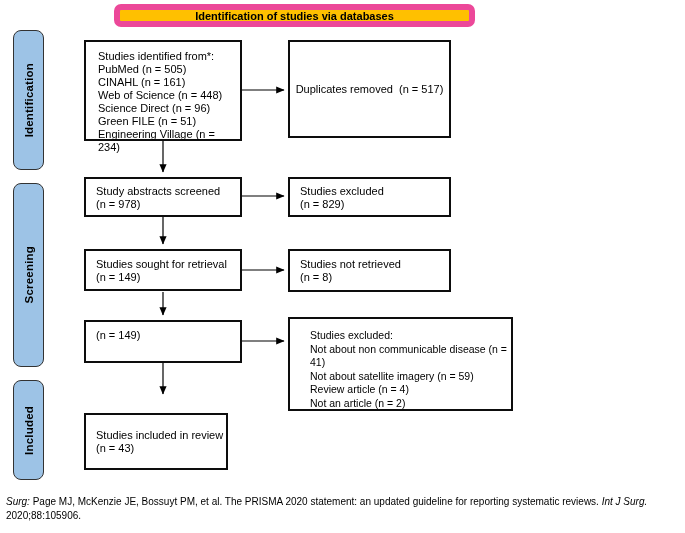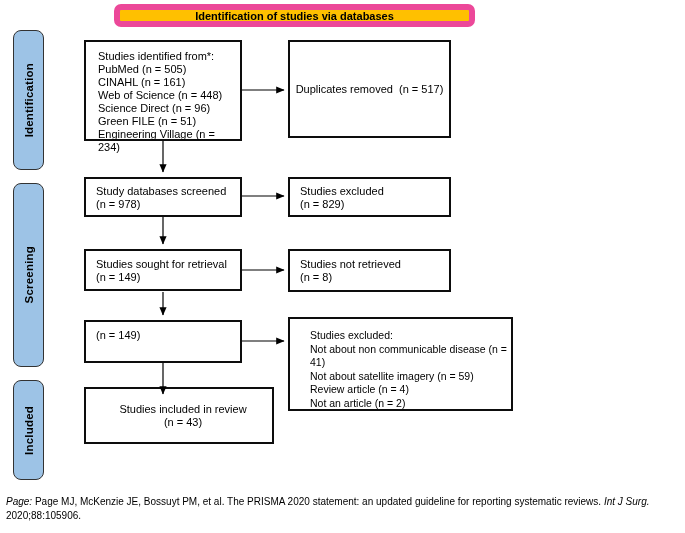--- a/index.html
+++ b/index.html
@@ -43,21 +43,21 @@
   }
   #box-identified{left:84px;top:40px;width:158px;height:101px;padding:8px 2px 0 12px;}
   #box-duplicates{left:288px;top:40px;width:163px;height:98px;display:flex;align-items:center;justify-content:center;}
   #box-duplicates .line{white-space:pre-wrap;}
   #box-abstracts{left:84px;top:177px;width:158px;height:40px;padding:6px 2px 0 10px;}
   #box-abstracts-excluded{left:288px;top:177px;width:163px;height:40px;padding:6px 2px 0 10px;}
   #box-retrieval{left:84px;top:249px;width:158px;height:42px;padding:7px 2px 0 10px;}
   #box-not-retrieved{left:288px;top:249px;width:163px;height:43px;padding:7px 2px 9px 10px;}
   #box-eligibility{left:84px;top:320px;width:158px;height:43px;padding:7px 2px 0 10px;}
   #box-eligibility-excluded{left:288px;top:317px;width:225px;height:94px;padding:10px 2px 0 20px;font-size:10.5px;line-height:13.5px;}
-  #box-included{left:84px;top:387px;width:190px;height:57px;padding:14px 2px 0 10px;text-align:center;}
+  #box-included{left:84px;top:413px;width:144px;height:57px;padding:14px 2px 0 10px;}
 
   
   .connectors{position:absolute;left:0;top:0;pointer-events:none;}
 
   
   .footer{
     position:absolute;left:6px;top:495px;width:676px;
     font-size:10px;line-height:14px;
   }
   .italic{font-style:italic;}
@@ -87,21 +87,21 @@
     <div class="line">Science Direct (n = 96)</div>
     <div class="line">Green FILE (n = 51)</div>
     <div class="line">Engineering Village (n = 234)</div>
   </div>
 
   <div class="fbox" id="box-duplicates">
     <div class="line">Duplicates removed  (n = 517)</div>
   </div>
 
   <div class="fbox" id="box-abstracts">
-    <div class="line">Study databases screened</div>
+    <div class="line">Study abstracts screened</div>
     <div class="line">(n = 978)</div>
   </div>
 
   <div class="fbox" id="box-abstracts-excluded">
     <div class="line">Studies excluded</div>
     <div class="line">(n = 829)</div>
   </div>
 
   <div class="fbox" id="box-retrieval">
     <div class="line">Studies sought for retrieval</div>
@@ -140,17 +140,17 @@
     <line x1="163" y1="141" x2="163" y2="172" stroke="#000" stroke-width="1.2" marker-end="url(#ah)"></line>
     <line x1="242" y1="196" x2="284" y2="196" stroke="#000" stroke-width="1.2" marker-end="url(#ah)"></line>
     <line x1="163" y1="217" x2="163" y2="244" stroke="#000" stroke-width="1.2" marker-end="url(#ah)"></line>
     <line x1="242" y1="270" x2="284" y2="270" stroke="#000" stroke-width="1.2" marker-end="url(#ah)"></line>
     <line x1="163" y1="292" x2="163" y2="315" stroke="#000" stroke-width="1.2" marker-end="url(#ah)"></line>
     <line x1="242" y1="341" x2="284" y2="341" stroke="#000" stroke-width="1.2" marker-end="url(#ah)"></line>
     <line x1="163" y1="363" x2="163" y2="394" stroke="#000" stroke-width="1.2" marker-end="url(#ah)"></line>
   </svg>
 
   <div class="footer">
-    <span class="italic">Page:</span><span> Page MJ, McKenzie JE, Bossuyt PM, et al. The PRISMA 2020 statement: an updated guideline for reporting systematic reviews. </span><span class="italic">Int J Surg.</span><br>
+    <span class="italic">Surg:</span><span> Page MJ, McKenzie JE, Bossuyt PM, et al. The PRISMA 2020 statement: an updated guideline for reporting systematic reviews. </span><span class="italic">Int J Surg.</span><br>
     <span>2020;88:105906.</span>
   </div>
 
 </div>
 
 </body></html>

